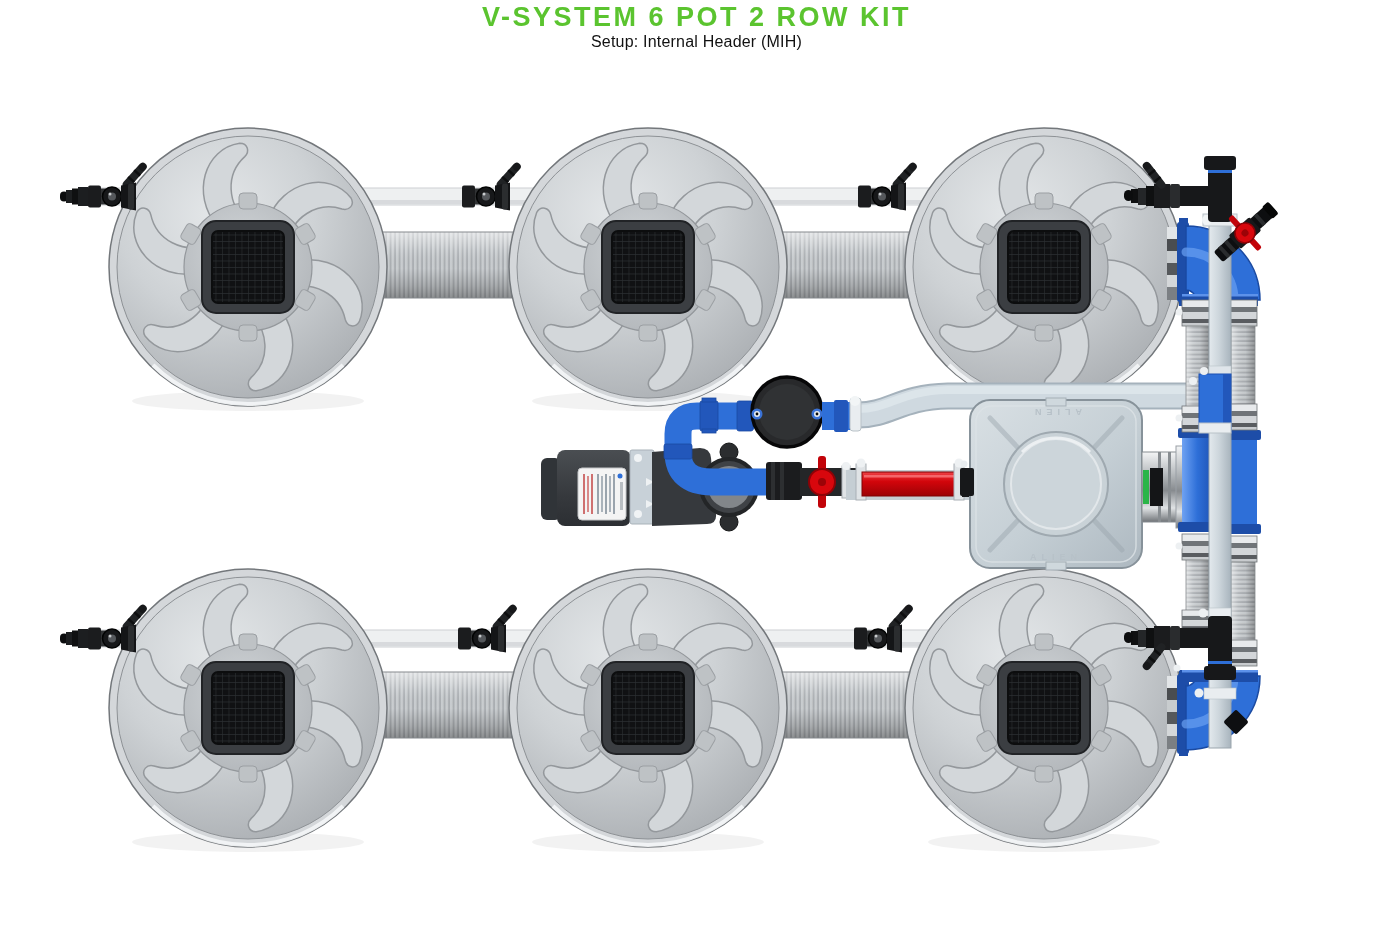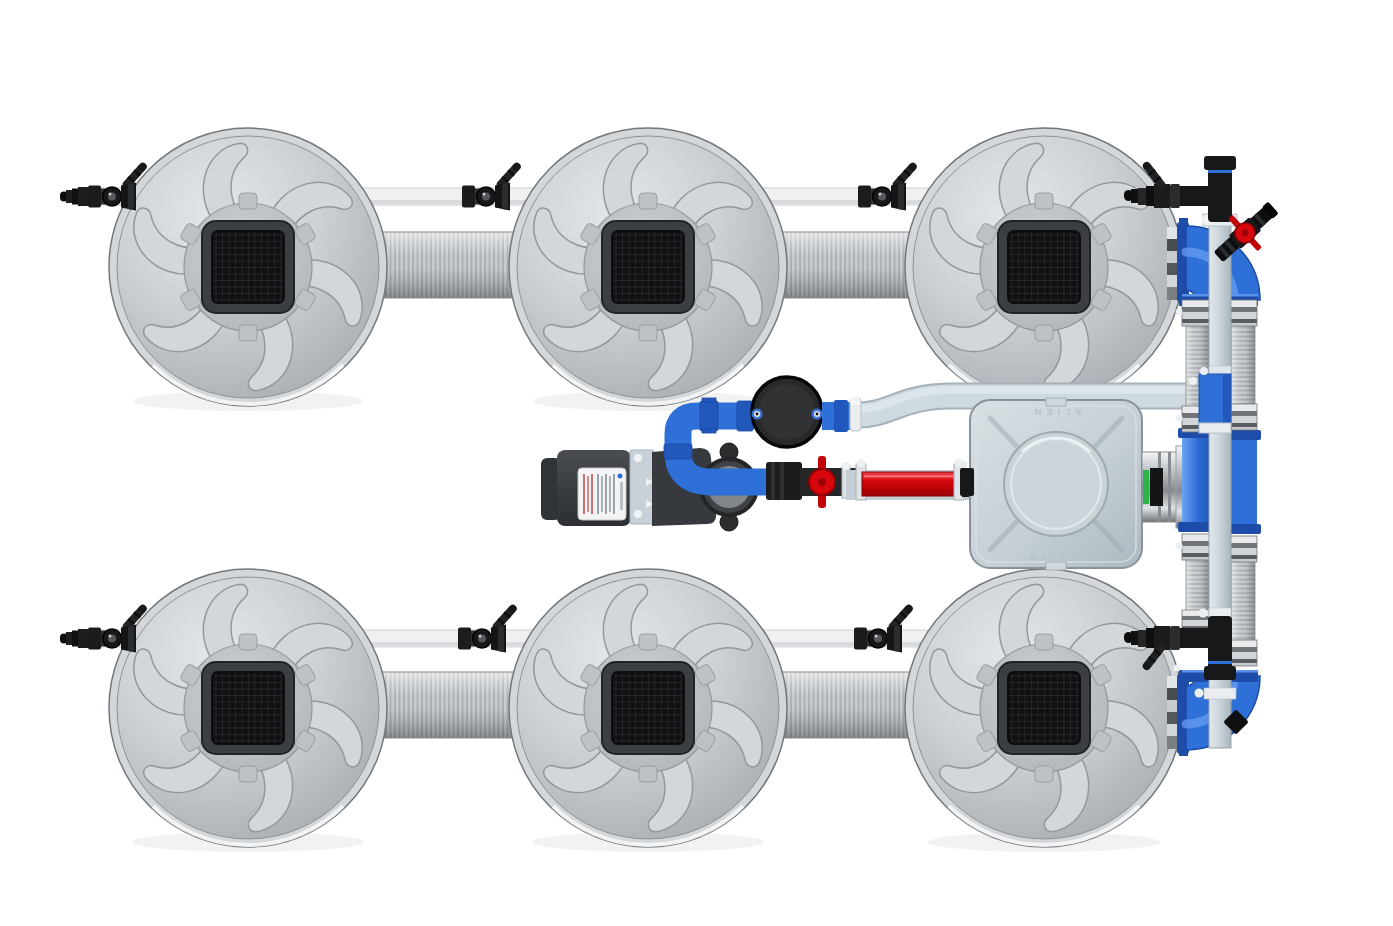--- a/index.html
+++ b/index.html
@@ -9,20 +9,24 @@
   .title{font-size:27px;font-weight:bold;letter-spacing:2.5px;line-height:30px;margin-top:2px;}
   .subtitle{font-size:16px;color:#111111;letter-spacing:0.2px;line-height:19px;}
   svg.scene{position:absolute;left:0;top:0;}
   text.brand{font-family:"Liberation Sans", sans-serif;font-size:9px;letter-spacing:5px;fill:#b7c1c8;font-weight:bold;}
 </style>
 </head>
 <body>
 
 <div class="stage">
 
+  <div class="titles">
+    <div class="title" style="color: rgb(91, 196, 47);">V-SYSTEM 6 POT 2 ROW KIT</div>
+    <div class="subtitle" style="color: rgb(17, 17, 17);">Setup: Internal Header (MIH)</div>
+  </div>
 
   <svg class="scene" width="1393" height="926" viewBox="0 0 1393 926">
     <defs>
       <radialGradient id="potFace" cx="38%" cy="30%" r="75%">
         <stop offset="0%" stop-color="#e4e7e9"></stop>
           <stop offset="50%" stop-color="#ced2d5"></stop>
           <stop offset="100%" stop-color="#acb0b4"></stop>
       </radialGradient>
       <radialGradient id="hubGrad" cx="45%" cy="40%" r="70%">
         <stop offset="0%" stop-color="#d2d6d9"></stop>

